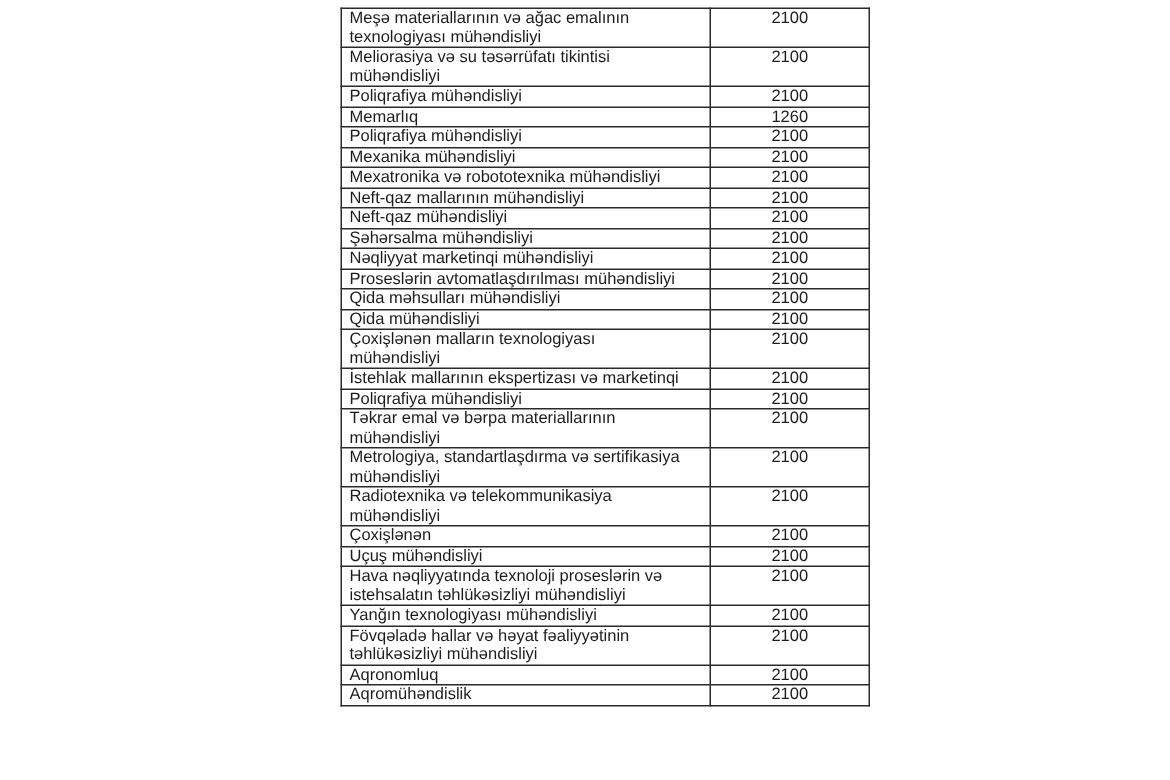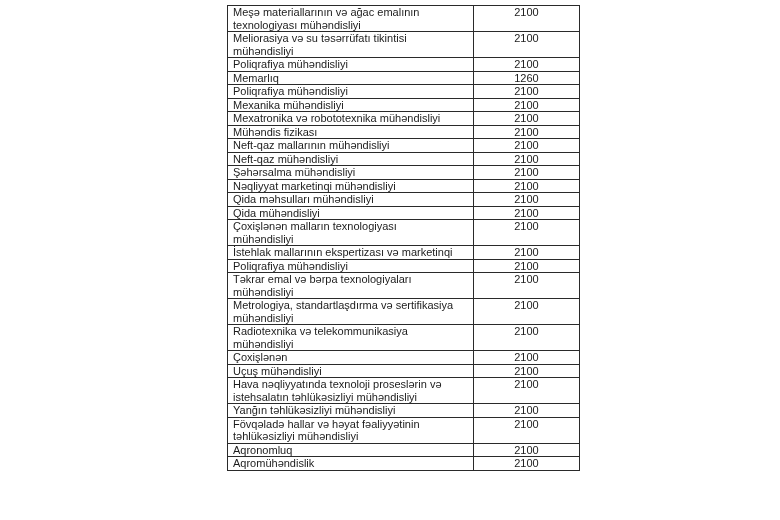--- a/index.html
+++ b/index.html
@@ -82,37 +82,37 @@
         </tr>
         <tr>
           <td class="cell name">Mexanika mühəndisliyi</td>
           <td class="cell score">2100</td>
         </tr>
         <tr>
           <td class="cell name">Mexatronika və robototexnika mühəndisliyi</td>
           <td class="cell score">2100</td>
         </tr>
         <tr>
-          <td class="cell name">Mühəndis fizikası</td>
-          <td class="cell score">2100</td>
-        </tr>
-        <tr>
           <td class="cell name">Neft-qaz mallarının mühəndisliyi</td>
           <td class="cell score">2100</td>
         </tr>
         <tr>
           <td class="cell name">Neft-qaz mühəndisliyi</td>
           <td class="cell score">2100</td>
         </tr>
         <tr>
           <td class="cell name">Şəhərsalma mühəndisliyi</td>
           <td class="cell score">2100</td>
         </tr>
         <tr>
           <td class="cell name">Nəqliyyat marketinqi mühəndisliyi</td>
+          <td class="cell score">2100</td>
+        </tr>
+        <tr>
+          <td class="cell name">Proseslərin avtomatlaşdırılması mühəndisliyi</td>
           <td class="cell score">2100</td>
         </tr>
         <tr>
           <td class="cell name">Qida məhsulları mühəndisliyi</td>
           <td class="cell score">2100</td>
         </tr>
         <tr>
           <td class="cell name">Qida mühəndisliyi</td>
           <td class="cell score">2100</td>
         </tr>
@@ -123,21 +123,21 @@
         </tr>
         <tr>
           <td class="cell name">İstehlak mallarının ekspertizası və marketinqi</td>
           <td class="cell score">2100</td>
         </tr>
         <tr>
           <td class="cell name">Poliqrafiya mühəndisliyi</td>
           <td class="cell score">2100</td>
         </tr>
         <tr>
-          <td class="cell name">Təkrar emal və bərpa texnologiyaları
+          <td class="cell name">Təkrar emal və bərpa materiallarının
 mühəndisliyi</td>
           <td class="cell score">2100</td>
         </tr>
         <tr>
           <td class="cell name">Metrologiya, standartlaşdırma və sertifikasiya
 mühəndisliyi</td>
           <td class="cell score">2100</td>
         </tr>
         <tr>
           <td class="cell name">Radiotexnika və telekommunikasiya
@@ -151,21 +151,21 @@
         <tr>
           <td class="cell name">Uçuş mühəndisliyi</td>
           <td class="cell score">2100</td>
         </tr>
         <tr>
           <td class="cell name">Hava nəqliyyatında texnoloji proseslərin və
 istehsalatın təhlükəsizliyi mühəndisliyi</td>
           <td class="cell score">2100</td>
         </tr>
         <tr>
-          <td class="cell name">Yanğın təhlükəsizliyi mühəndisliyi</td>
+          <td class="cell name">Yanğın texnologiyası mühəndisliyi</td>
           <td class="cell score">2100</td>
         </tr>
         <tr>
           <td class="cell name">Fövqəladə hallar və həyat fəaliyyətinin
 təhlükəsizliyi mühəndisliyi</td>
           <td class="cell score">2100</td>
         </tr>
         <tr>
           <td class="cell name">Aqronomluq</td>
           <td class="cell score">2100</td>

